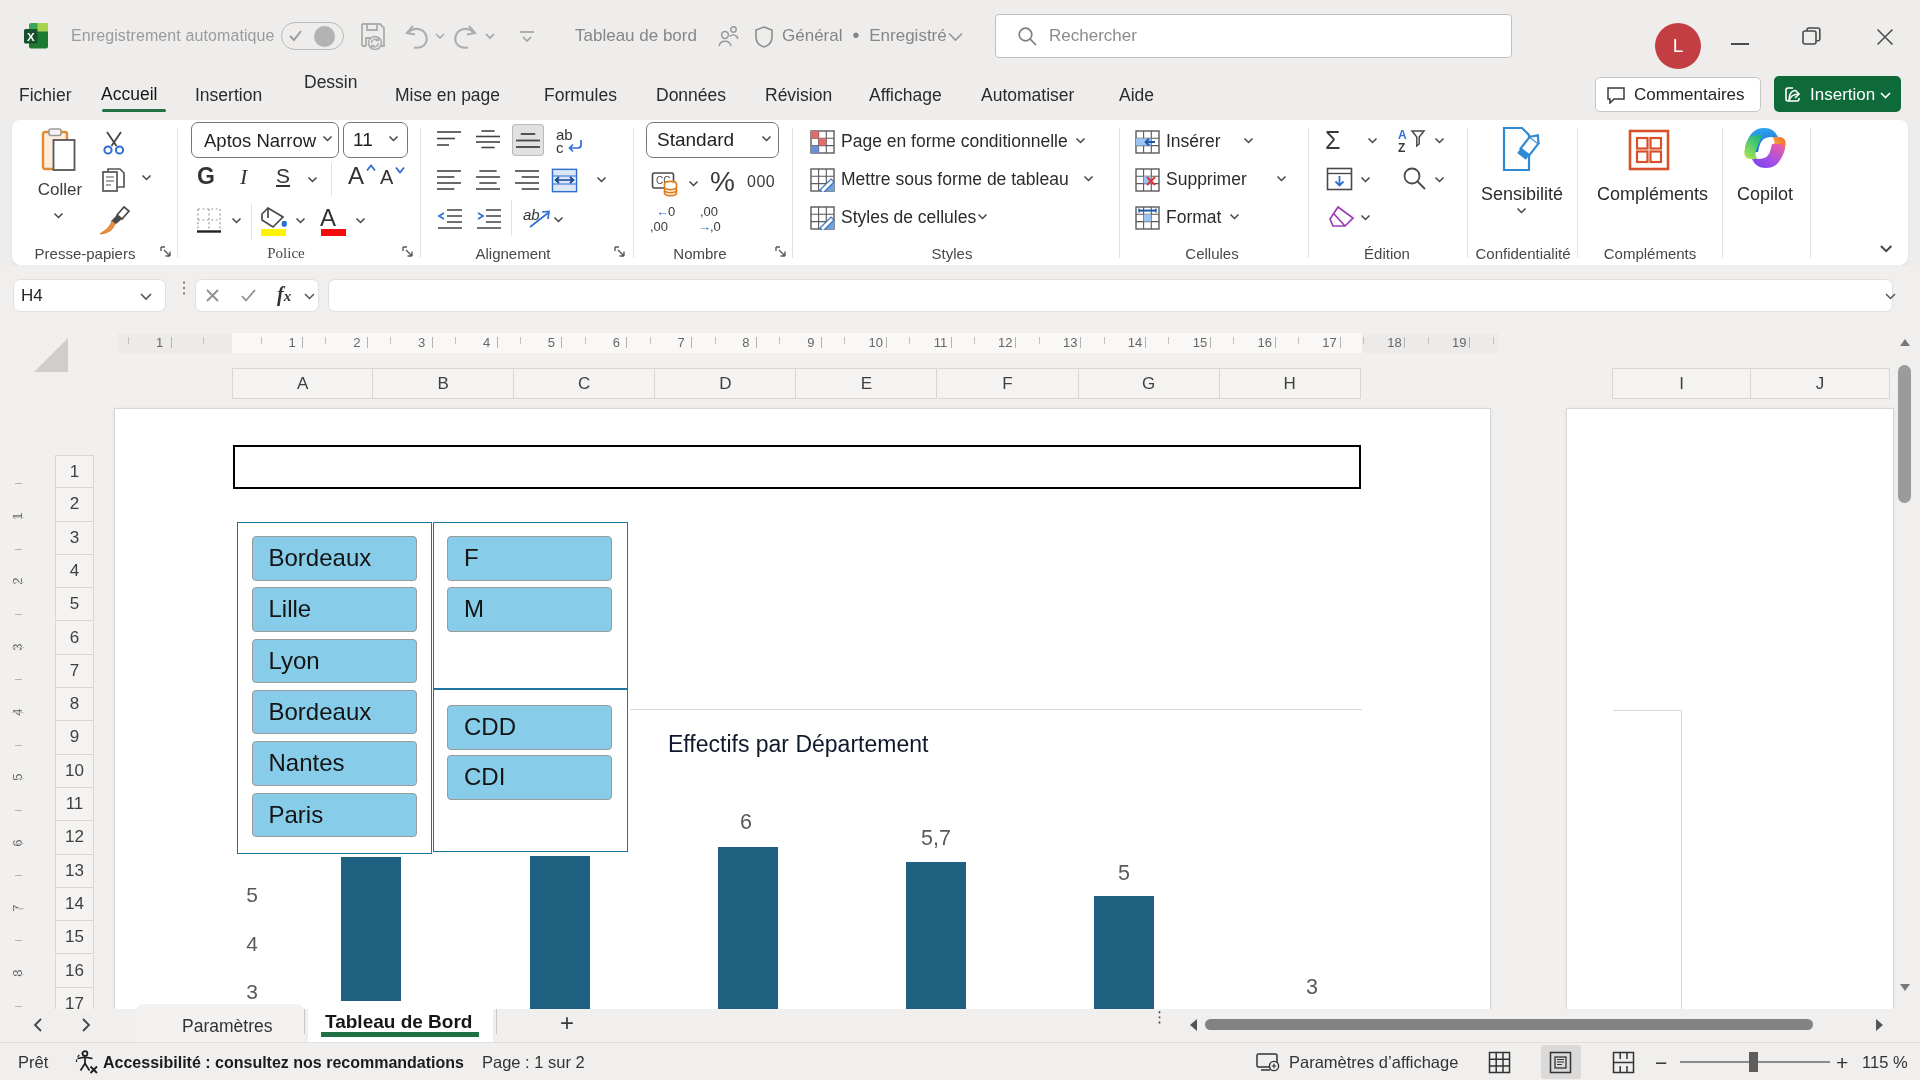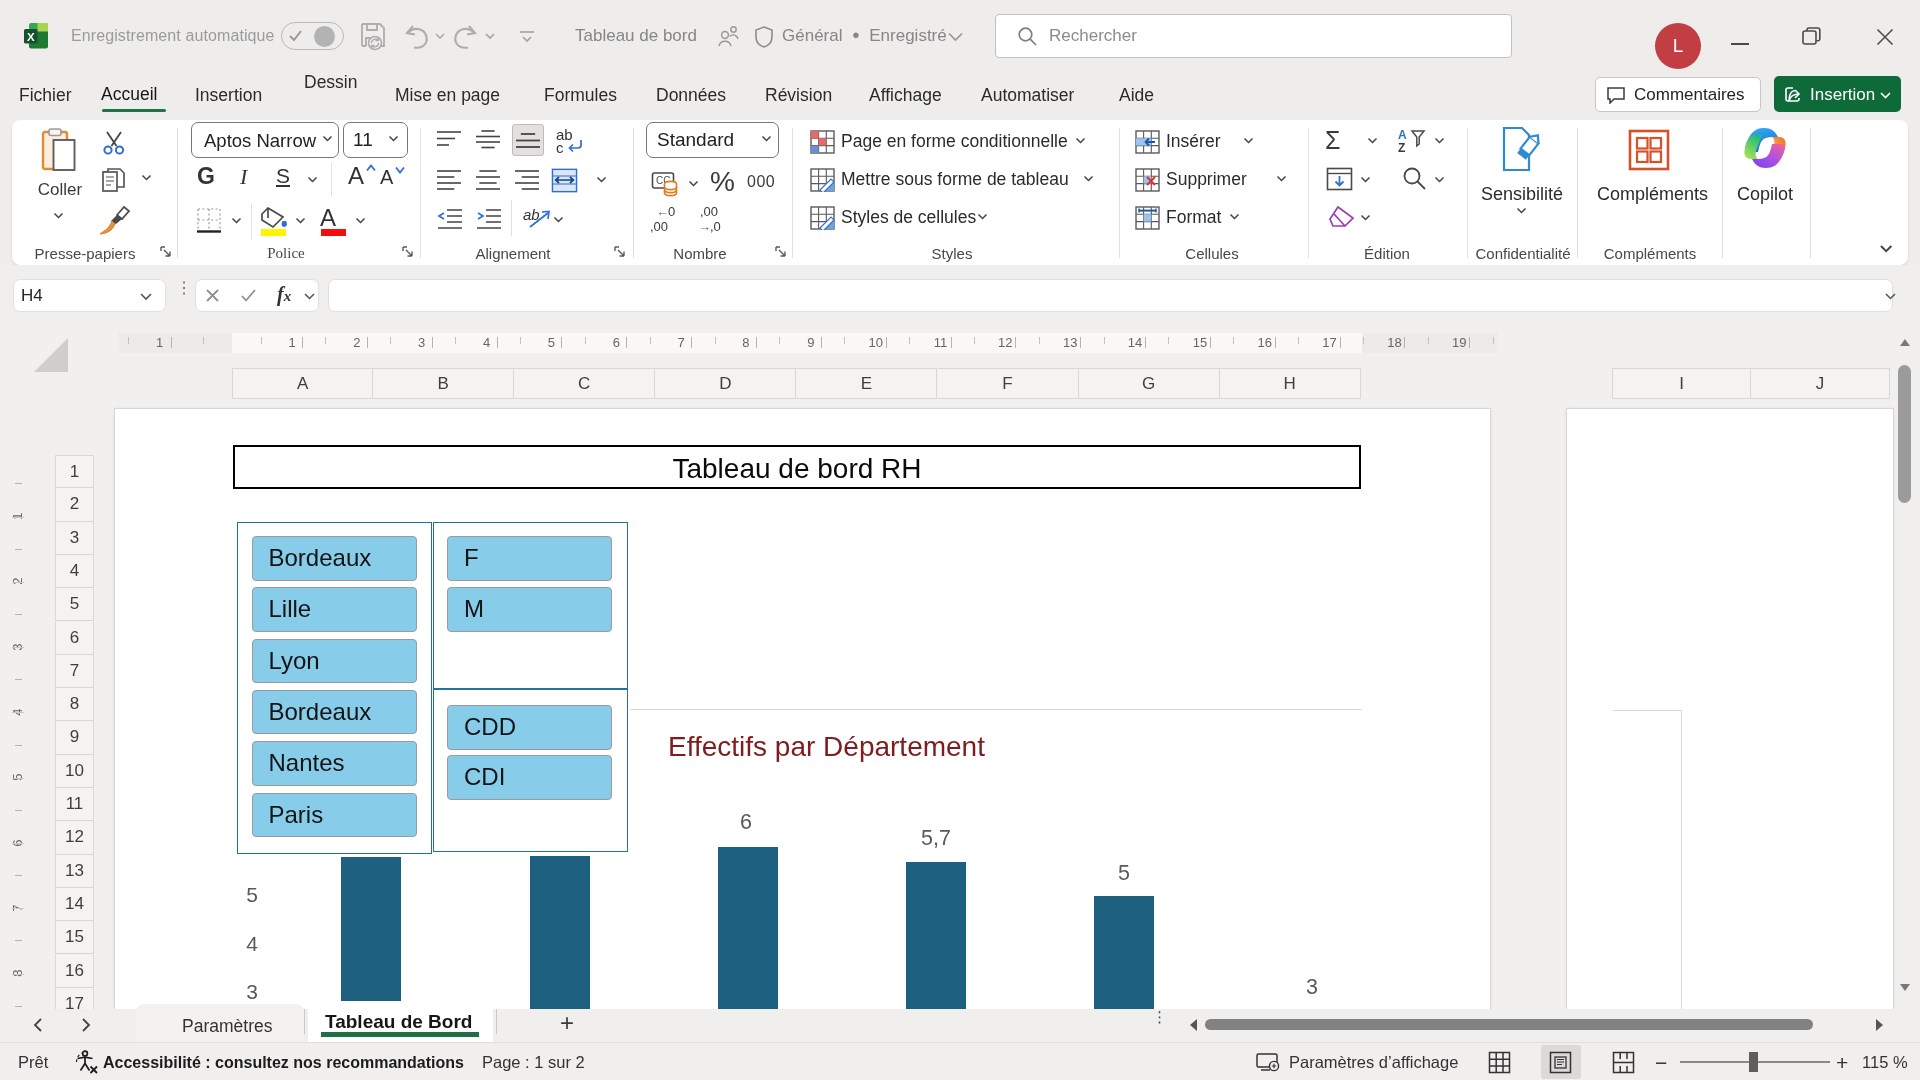--- a/index.html
+++ b/index.html
@@ -632,25 +632,24 @@
         <div class="abs" style="left:0;top:491.29999999999995px;width:39px;height:33.3px;background:#f4f3f2;border:1px solid #d8d7d6;border-top:none;text-align:center;font-size:17px;color:#3f3f3f;line-height:31.299999999999997px;">12</div>
         <div class="abs" style="left:0;top:524.5999999999999px;width:39px;height:33.3px;background:#f4f3f2;border:1px solid #d8d7d6;border-top:none;text-align:center;font-size:17px;color:#3f3f3f;line-height:31.299999999999997px;">13</div>
         <div class="abs" style="left:0;top:557.9px;width:39px;height:33.3px;background:#f4f3f2;border:1px solid #d8d7d6;border-top:none;text-align:center;font-size:17px;color:#3f3f3f;line-height:31.299999999999997px;">14</div>
         <div class="abs" style="left:0;top:591.1999999999999px;width:39px;height:33.3px;background:#f4f3f2;border:1px solid #d8d7d6;border-top:none;text-align:center;font-size:17px;color:#3f3f3f;line-height:31.299999999999997px;">15</div>
         <div class="abs" style="left:0;top:624.5px;width:39px;height:33.3px;background:#f4f3f2;border:1px solid #d8d7d6;border-top:none;text-align:center;font-size:17px;color:#3f3f3f;line-height:31.299999999999997px;">16</div>
         <div class="abs" style="left:0;top:657.8px;width:39px;height:33.3px;background:#f4f3f2;border:1px solid #d8d7d6;border-top:none;text-align:center;font-size:17px;color:#3f3f3f;line-height:31.299999999999997px;">17</div>
       </div>
 
 
     <div class="abs" style="left:233px;top:115px;width:1128px;height:44px;background:#fff;border:2px solid #000;"></div>
-    <div class="abs" style="left:233px;top:123px;width:1128px;text-align:center;font-size:28px;color:#0a0a0a;">Tableau de bord RH</div>
 
     <div id="chart">
         <div class="abs" style="left:630px;top:379px;width:732px;height:1px;background:#d9d9d9;"></div>
-        <div class="abs" style="left:668px;top:401px;font-size:28px;color:#7f1d1d;">Effectifs par Département</div>
+        <div class="abs" style="left:668px;top:401px;font-size:23px;color:#0f172a;">Effectifs par Département</div>
         <div class="abs" style="left:236px;top:553px;width:22px;text-align:right;font-size:21px;color:#595959;">5</div>
         <div class="abs" style="left:236px;top:602px;width:22px;text-align:right;font-size:21px;color:#595959;">4</div>
         <div class="abs" style="left:236px;top:650px;width:22px;text-align:right;font-size:21px;color:#595959;">3</div>
         <div class="abs" style="left:341px;top:527px;width:59.5px;height:152px;background:#1d6080;"></div>
         <div class="abs" style="left:530px;top:526px;width:59.5px;height:153px;background:#1d6080;"></div>
         <div class="abs" style="left:718px;top:517px;width:59.5px;height:162px;background:#1d6080;"></div>
         <div class="abs" style="left:906px;top:532px;width:59.5px;height:147px;background:#1d6080;"></div>
         <div class="abs" style="left:1094px;top:566px;width:59.5px;height:113px;background:#1d6080;"></div>
         <div class="abs" style="left:716px;top:480px;width:60px;text-align:center;font-size:21.5px;color:#595959;">6</div>
         <div class="abs" style="left:906px;top:496px;width:60px;text-align:center;font-size:21.5px;color:#595959;">5,7</div>

